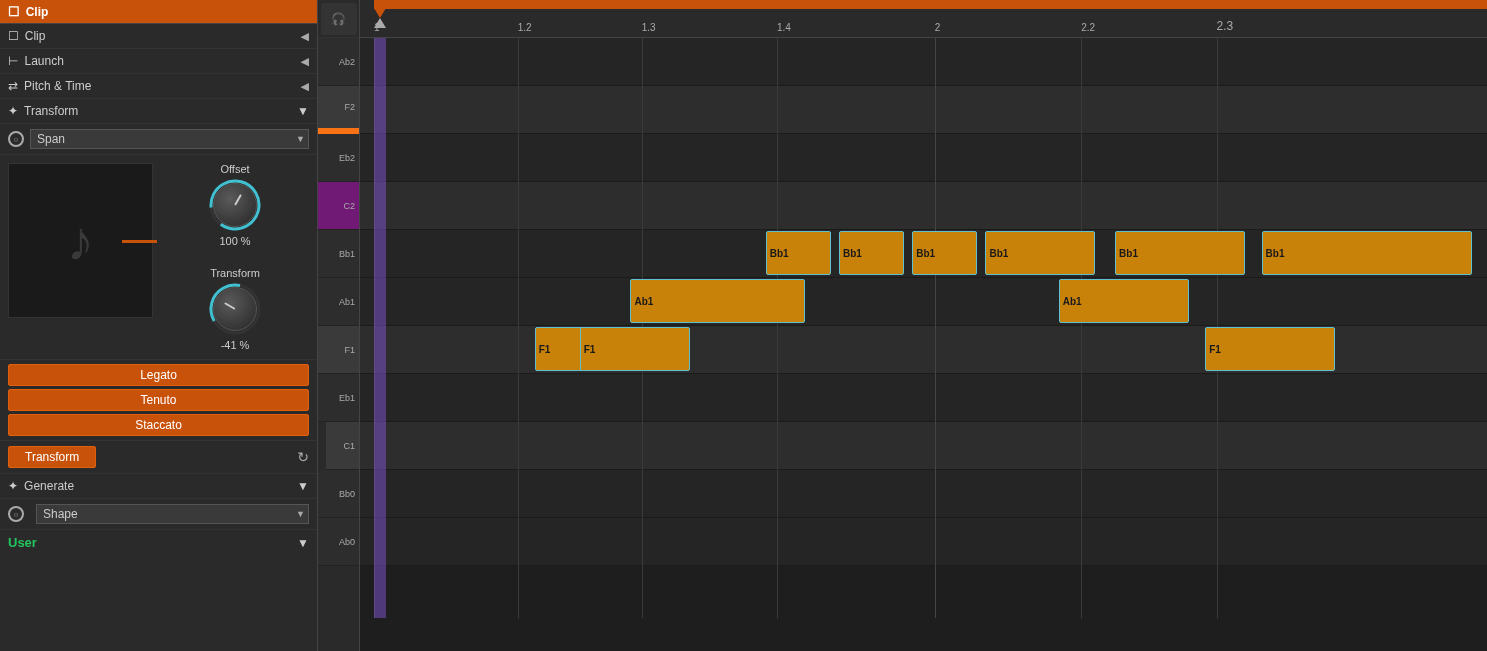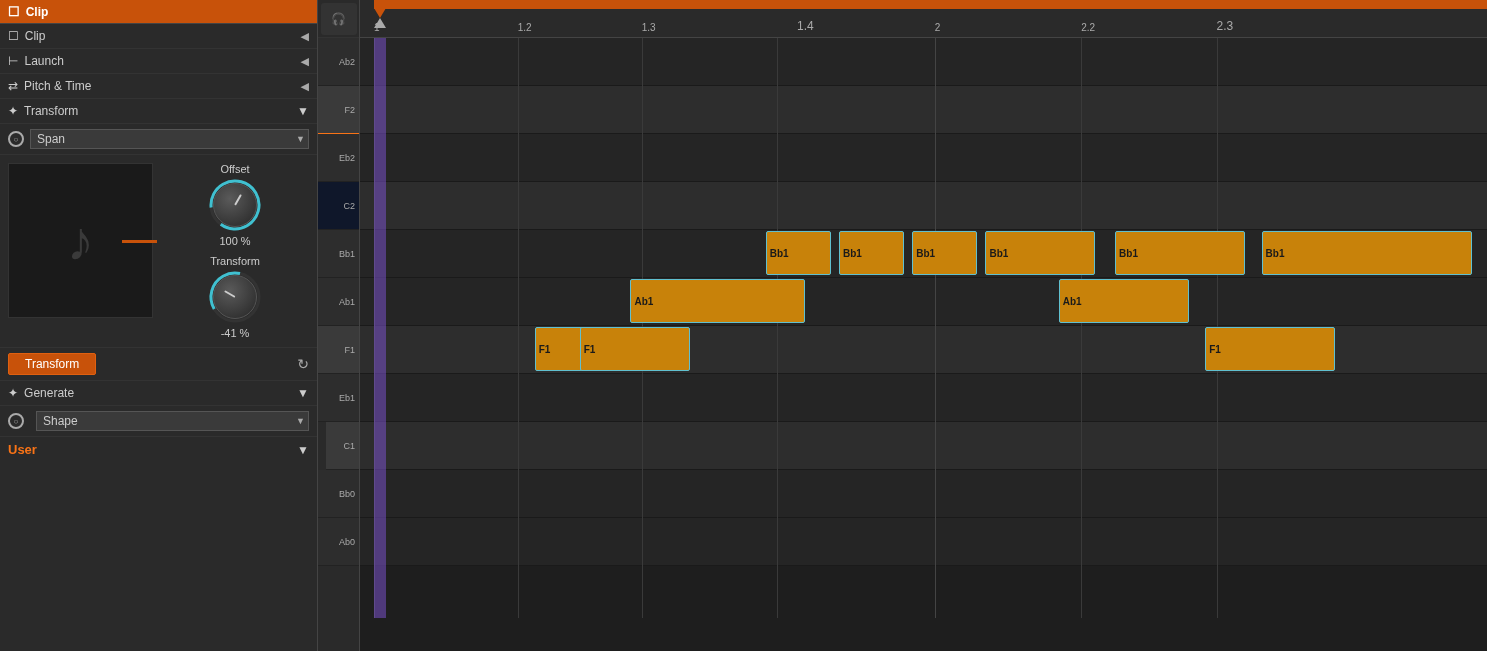--- a/index.html
+++ b/index.html
@@ -143,21 +143,21 @@
       bottom: 30px;
       left: 55px;
       width: 35px;
       height: 3px;
       background: #c8520a;
     }
 
     .knobs-area {
       display: flex;
       flex-direction: column;
-      gap: 8px;
+      gap: 20px;
       align-items: center;
       flex: 1;
     }
 
     .knob-label {
       font-size: 11px;
       color: #ccc;
       text-align: center;
     }
 
@@ -235,21 +235,21 @@
       gap: 6px;
     }
 
     .user-row {
       padding: 5px 8px;
       display: flex;
       align-items: center;
     }
 
     .user-label {
-      color: #f97316;
+      color: #22c55e;
       font-weight: bold;
       font-size: 13px;
     }
 
     
     #right-panel {
       flex: 1;
       display: flex;
       flex-direction: column;
       background: #1e1e1e;
@@ -439,20 +439,25 @@
           </svg>
           <div class="knob-body">
             <div style="position:absolute; left:50%; top:50%; transform:translateX(-50%) translateY(-100%) rotate(-60deg); transform-origin:bottom center; width:2px; height:12px; background:#ccc; border-radius:1px;"></div>
           </div>
         </div>
         <span class="knob-value">-41 %</span>
       </div>
     </div>
   </div>
 
+  <div class="button-area">
+    <button class="btn-orange">Legato</button>
+    <button class="btn-orange">Tenuto</button>
+    <button class="btn-orange">Staccato</button>
+  </div>
 
   <div class="transform-row">
     <button class="transform-btn">Transform</button>
     <span class="refresh-icon">↻</span>
   </div>
 
   <div class="generate-section">
     <span class="icon">✦</span>
     <span style="margin-left:6px;">Generate</span>
     <span style="margin-left:auto;">▼</span>
@@ -481,27 +486,27 @@
 
     <div class="piano-keys">
 
       <div style="height:38px; background:#2a2a2a; border-bottom:1px solid #333;">
         <div style="width:36px; height:32px; background:#333; border-radius:3px; margin:3px auto; display:flex; align-items:center; justify-content:center;">🎧</div>
       </div>
 
       <div style="height:48px; border-bottom:1px solid #222; background:#2d2d2d; display:flex; align-items:center; padding-right:4px; justify-content:flex-end;">
           <span style="font-size:9px;color:#aaa;">Ab2</span>
         </div>
-      <div style="height:48px; border-bottom:1px solid #f97316; background:#3a3a3a; display:flex; align-items:center; padding-right:4px; justify-content:flex-end;">
+      <div style="height:48px; border-bottom:6px solid #f97316; background:#3a3a3a; display:flex; align-items:center; padding-right:4px; justify-content:flex-end;">
           <span style="font-size:9px;color:#aaa;">F2</span>
         </div>
       <div style="height:48px; border-bottom:1px solid #222; background:#2d2d2d; display:flex; align-items:center; padding-right:4px; justify-content:flex-end;">
           <span style="font-size:9px;color:#aaa;">Eb2</span>
         </div>
-      <div style="height:48px; border-bottom:1px solid #222; background:#0f172a; display:flex; align-items:center; padding-right:4px; justify-content:flex-end;">
+      <div style="height:48px; border-bottom:1px solid #222; background:#701a75; display:flex; align-items:center; padding-right:4px; justify-content:flex-end;">
           <span style="font-size:9px;color:#aaa;">C2</span>
         </div>
       <div style="height:48px; border-bottom:1px solid #222; background:#2d2d2d; display:flex; align-items:center; padding-right:4px; justify-content:flex-end;">
           <span style="font-size:9px;color:#aaa;">Bb1</span>
         </div>
       <div style="height:48px; border-bottom:1px solid #222; background:#2d2d2d; display:flex; align-items:center; padding-right:4px; justify-content:flex-end;">
           <span style="font-size:9px;color:#aaa;">Ab1</span>
         </div>
       <div style="height:48px; border-bottom:1px solid #222; background:#3a3a3a; display:flex; align-items:center; padding-right:4px; justify-content:flex-end;">
           <span style="font-size:9px;color:#aaa;">F1</span>
@@ -526,21 +531,21 @@
 
         <div style="position:absolute; top:0; left:14px; right:0; height:9px; background:#c8520a;"></div>
 
         <div style="position:absolute; top:8px; left:14px; width:0; height:0; border-left:6px solid transparent; border-right:6px solid transparent; border-top:10px solid #c8520a;"></div>
 
         <div style="position:absolute; top:18px; left:14px; width:0; height:0; border-left:6px solid transparent; border-right:6px solid transparent; border-bottom:10px solid #aaa;"></div>
 
         <span style="position:absolute; bottom:4px; left:14px; font-size:10px; color:#aaa;">1</span>
         <span style="position:absolute; bottom:4px; left:14%; font-size:10px; color:#aaa;">1.2</span>
         <span style="position:absolute; bottom:4px; left:25%; font-size:10px; color:#aaa;">1.3</span>
-        <span style="position:absolute; bottom:4px; left:37%; font-size:12px; color:#aaa;margin-left:20px;">1.4</span>
+        <span style="position:absolute; bottom:4px; left:37%; font-size:10px; color:#aaa;">1.4</span>
         <span style="position:absolute; bottom:4px; left:51%; font-size:10px; color:#aaa;">2</span>
         <span style="position:absolute; bottom:4px; left:64%; font-size:10px; color:#aaa;">2.2</span>
         <span style="position:absolute; bottom:4px; left:76%; font-size:12px; color:#aaa;">2.3</span>
       </div>
 
       <div style="position:relative; overflow:hidden; height:580px;">
 
         <div style="position:absolute; left:14px; top:0; bottom:0; width:12px; background:rgba(120,80,200,0.55); z-index:5;"></div>
 
         <div style="position:absolute; top:0; left:0; right:0; bottom:0; display:flex; flex-direction:column;">

